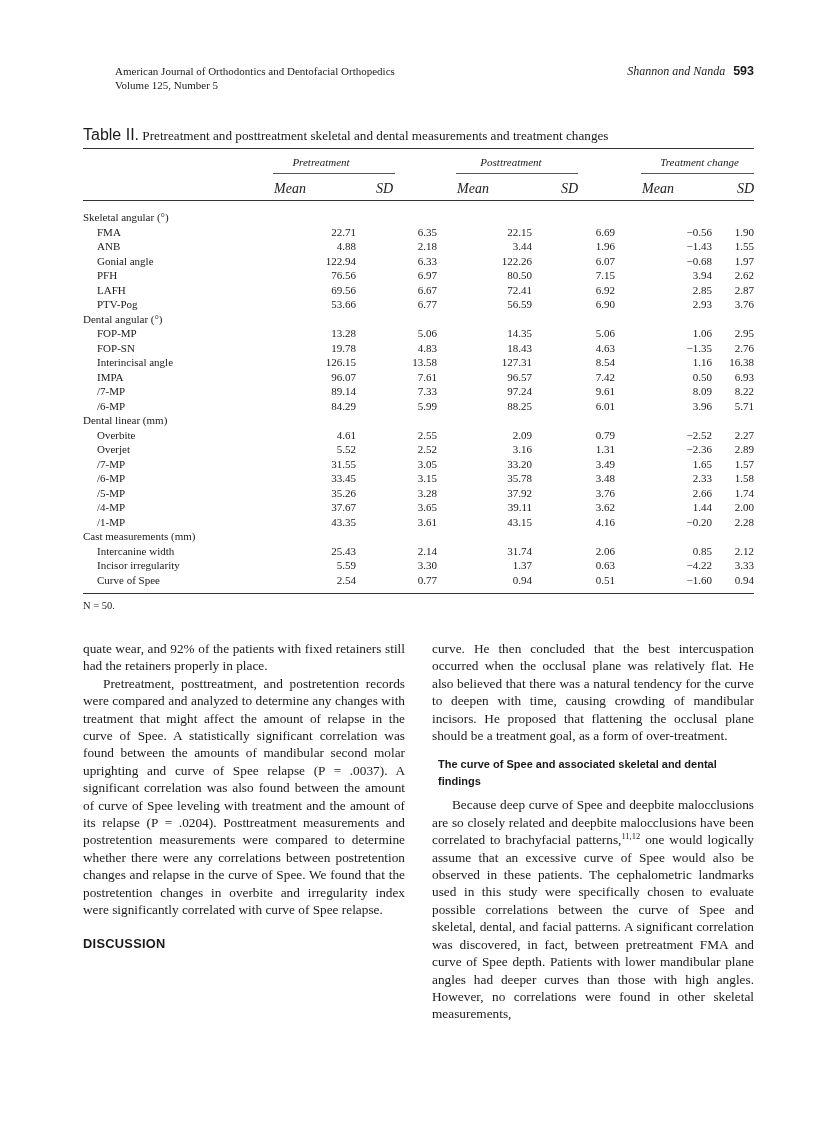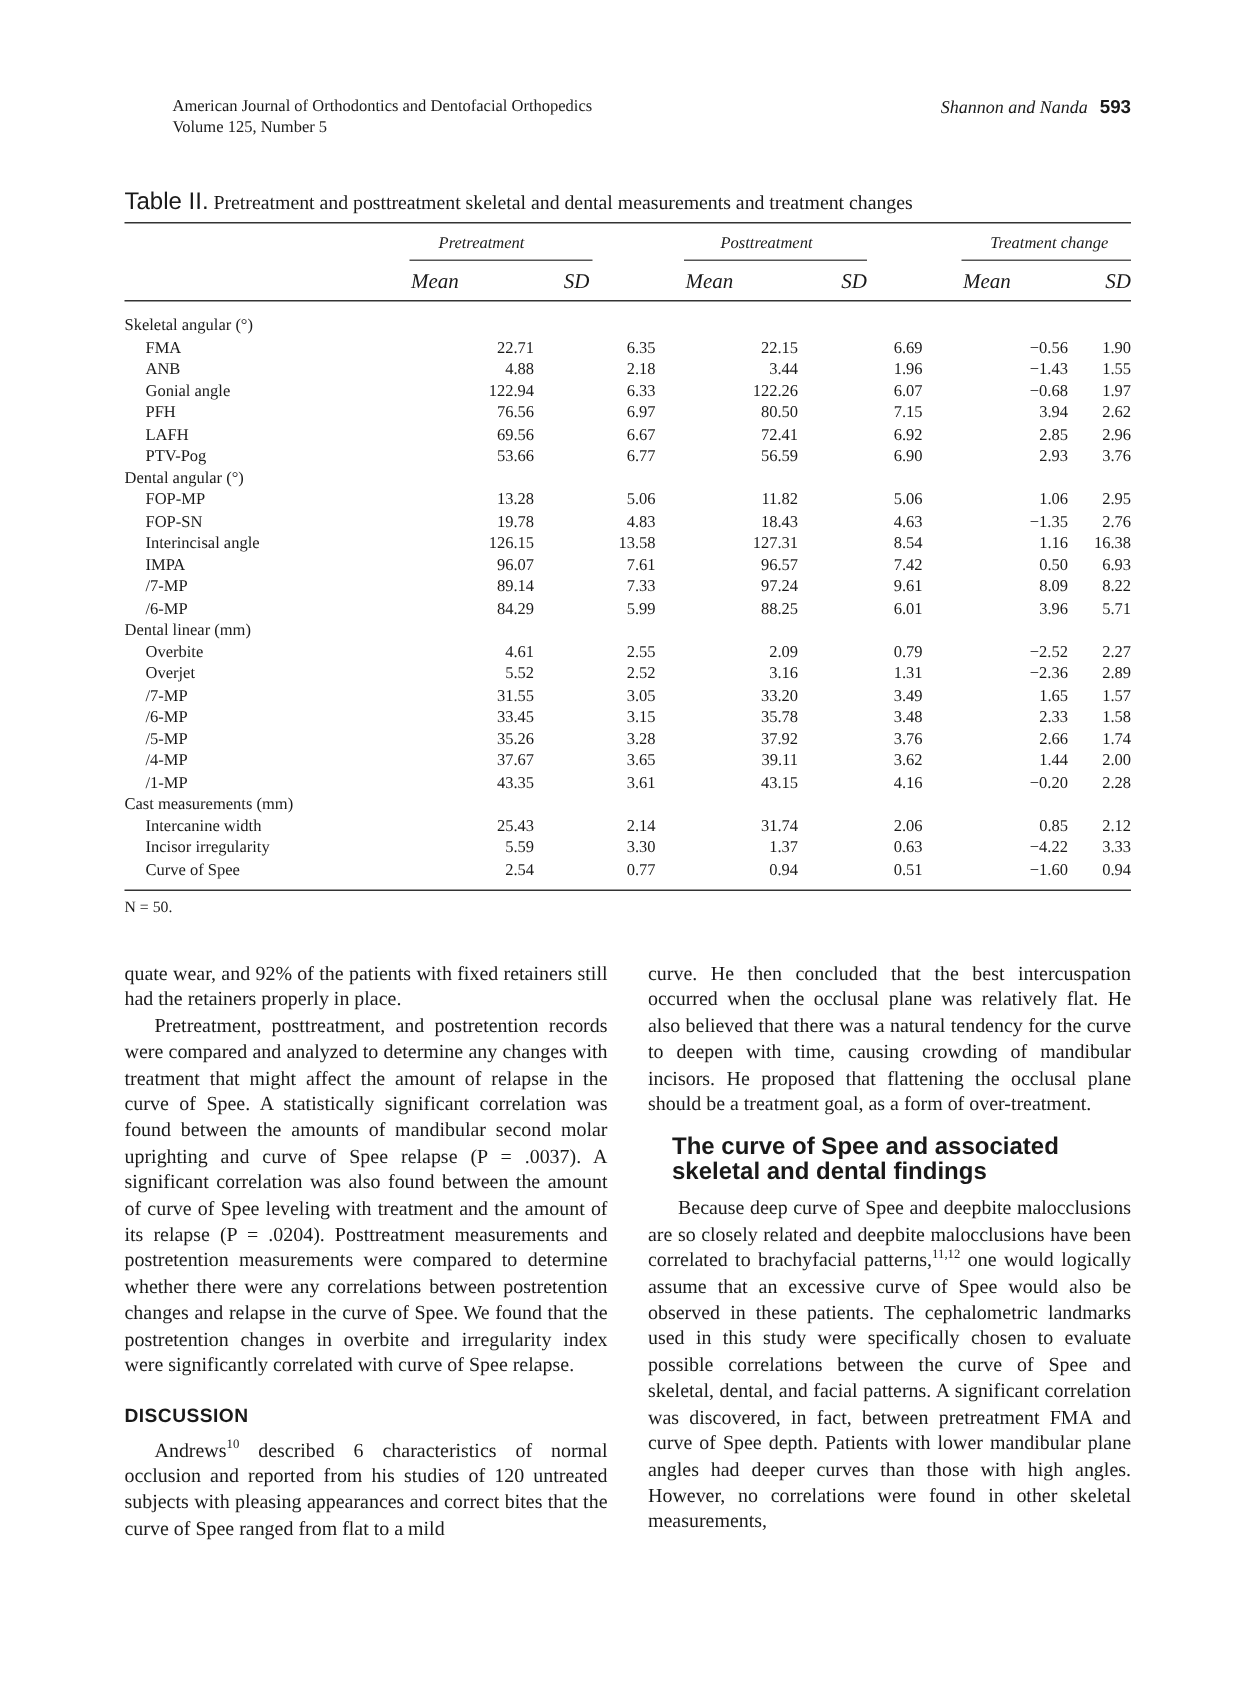--- a/index.html
+++ b/index.html
@@ -21,21 +21,21 @@
   .row .lab { position: absolute; left: 0; }
   .row.item .lab { left: 14px; }
   .row .num { position: absolute; text-align: right; }
   .c1 { right: 398px; } .c2 { right: 317px; } .c3 { right: 222px; } .c4 { right: 139px; } .c5 { right: 42px; } .c6 { right: 0px; }
   .note { position: absolute; left: 83px; top: 600px; font-size: 10.5px; }
   .col { position: absolute; top: 640px; width: 322px; font-size: 13.3px; line-height: 17.4px; text-align: justify; }
   .col.left { left: 83px; }
   .col.right { left: 432px; }
   .col p { margin: 0; }
   .col p.indent { text-indent: 20px; }
-  .col h3 { font-family: "Liberation Sans", sans-serif; font-size: 16px; font-weight: bold; margin: 12px 0 6px 16px; line-height: 17px; text-align: left; }
+  .col h3 { font-family: "Liberation Sans", sans-serif; font-size: 11px; font-weight: bold; margin: 12px 0 6px 6px; line-height: 17px; text-align: left; }
   .col h3.sec { font-size: 12.8px; margin: 16px 0 6px 0; letter-spacing: 0.3px; }
   sup { font-size: 8.5px; line-height: 0; }
 </style>
 </head>
 <body>
 
 <div class="hdr-left">
   <div>American Journal of Orthodontics and Dentofacial Orthopedics</div>
   <div>Volume 125, Number 5</div>
 </div>
@@ -105,39 +105,39 @@
         <span class="num c5">3.94</span>
         <span class="num c6">2.62</span>
       </div>
       <div class="row item">
         <span class="lab">LAFH</span>
         <span class="num c1">69.56</span>
         <span class="num c2">6.67</span>
         <span class="num c3">72.41</span>
         <span class="num c4">6.92</span>
         <span class="num c5">2.85</span>
-        <span class="num c6">2.96</span>
+        <span class="num c6">2.87</span>
       </div>
       <div class="row item">
         <span class="lab">PTV-Pog</span>
         <span class="num c1">53.66</span>
         <span class="num c2">6.77</span>
         <span class="num c3">56.59</span>
         <span class="num c4">6.90</span>
         <span class="num c5">2.93</span>
         <span class="num c6">3.76</span>
       </div>
       <div class="row section">
         <span class="lab">Dental angular (°)</span>
       </div>
       <div class="row item">
         <span class="lab">FOP-MP</span>
         <span class="num c1">13.28</span>
         <span class="num c2">5.06</span>
-        <span class="num c3">11.82</span>
+        <span class="num c3">14.35</span>
         <span class="num c4">5.06</span>
         <span class="num c5">1.06</span>
         <span class="num c6">2.95</span>
       </div>
       <div class="row item">
         <span class="lab">FOP-SN</span>
         <span class="num c1">19.78</span>
         <span class="num c2">4.83</span>
         <span class="num c3">18.43</span>
         <span class="num c4">4.63</span>
@@ -278,20 +278,19 @@
       </div>
     </div>
 </div>
 
 <div class="note">N = 50.</div>
 
 <div class="col left">
   <p>quate wear, and 92% of the patients with fixed retainers still had the retainers properly in place.</p>
   <p class="indent">Pretreatment, posttreatment, and postretention records were compared and analyzed to determine any changes with treatment that might affect the amount of relapse in the curve of Spee. A statistically significant correlation was found between the amounts of mandibular second molar uprighting and curve of Spee relapse (P = .0037). A significant correlation was also found between the amount of curve of Spee leveling with treatment and the amount of its relapse (P = .0204). Posttreatment measurements and postretention measurements were compared to determine whether there were any correlations between postretention changes and relapse in the curve of Spee. We found that the postretention changes in overbite and irregularity index were significantly correlated with curve of Spee relapse.</p>
   <h3 class="sec">DISCUSSION</h3>
-  <p class="indent"><span>Andrews</span><sup>10</sup><span> described 6 characteristics of normal occlusion and reported from his studies of 120 untreated subjects with pleasing appearances and correct bites that the curve of Spee ranged from flat to a mild</span></p>
 </div>
 
 <div class="col right">
   <p>curve. He then concluded that the best intercuspation occurred when the occlusal plane was relatively flat. He also believed that there was a natural tendency for the curve to deepen with time, causing crowding of mandibular incisors. He proposed that flattening the occlusal plane should be a treatment goal, as a form of over-treatment.</p>
   <h3>The curve of Spee and associated skeletal and dental findings</h3>
   <p class="indent"><span>Because deep curve of Spee and deepbite malocclusions are so closely related and deepbite malocclusions have been correlated to brachyfacial patterns,</span><sup>11,12</sup><span> one would logically assume that an excessive curve of Spee would also be observed in these patients. The cephalometric landmarks used in this study were specifically chosen to evaluate possible correlations between the curve of Spee and skeletal, dental, and facial patterns. A significant correlation was discovered, in fact, between pretreatment FMA and curve of Spee depth. Patients with lower mandibular plane angles had deeper curves than those with high angles. However, no correlations were found in other skeletal measurements,</span></p>
 </div>
 
 </body></html>

